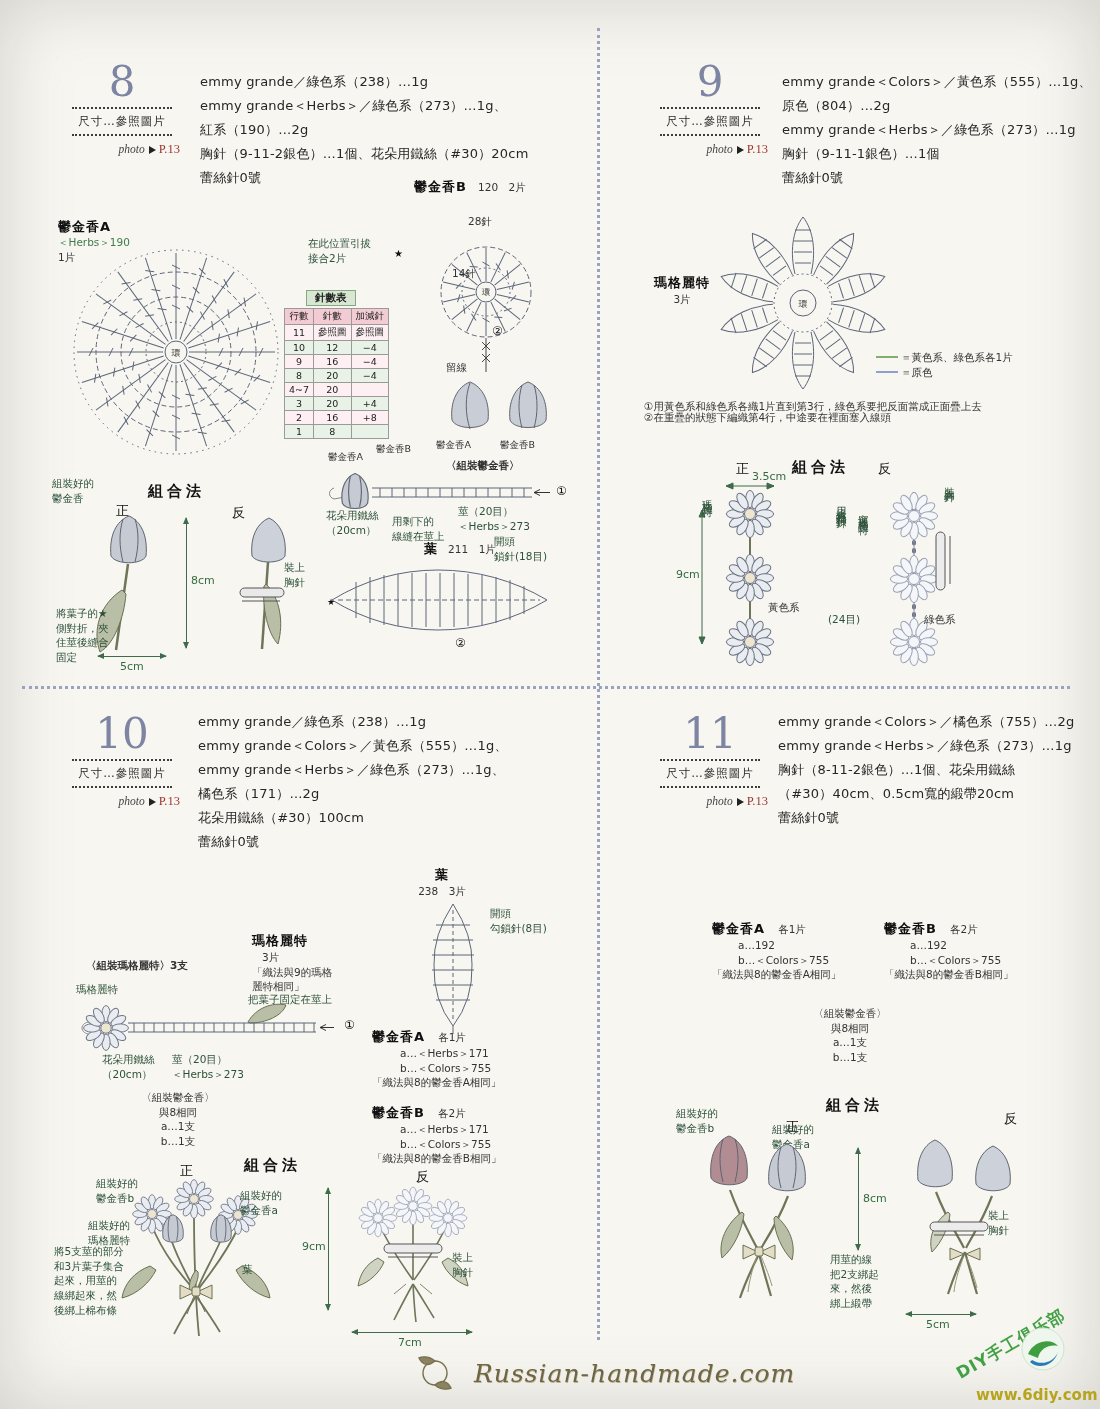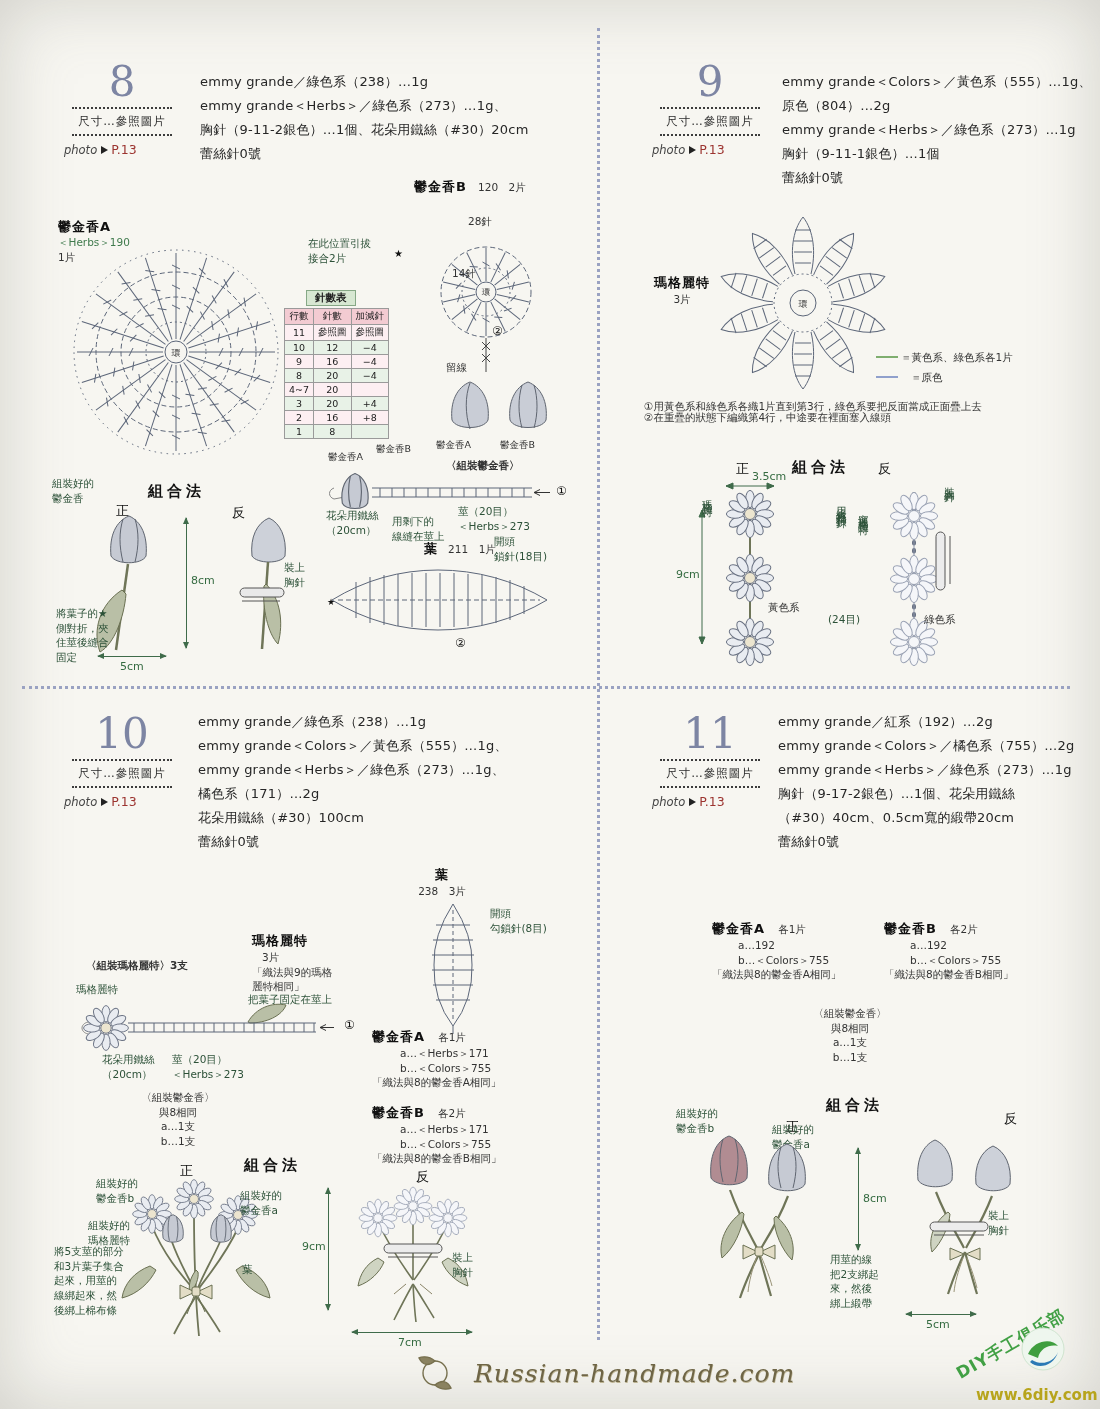--- a/index.html
+++ b/index.html
@@ -11,21 +11,21 @@
     font-family:"DejaVu Sans","Liberation Sans",sans-serif;
     color:#222; overflow:hidden;
   }
   .abs { position:absolute; }
   .div-v { left:597px; top:28px; height:1312px; border-left:3px dotted #9aa2c2; width:0; }
   .div-h { top:686px; left:22px; width:1048px; border-top:3px dotted #9aa2c2; height:0; }
 
   .secnum { font-family:"DejaVu Serif","Liberation Serif",serif; font-size:42px; color:#7d85a3; text-align:center; line-height:1.05; }
   .rule { border-top:2px dotted #3c3c3c; height:0; margin:3px 8px; }
   .sizelbl { font-size:11.5px; letter-spacing:1px; text-align:center; color:#2b2b2b; padding:2px 0; }
-  .photoline { text-align:left; font-size:12px; padding-top:3px; }
+  .photoline { text-align:right; font-size:12px; padding-top:3px;font-family:Liberation Serif, serif; }
   .pw { font-style:italic; color:#444; font-size:11.5px; }
   .pref { color:#9c3430; font-size:12.5px; }
   .tri { display:inline-block; width:0; height:0; border-left:7px solid #222; border-top:4px solid transparent; border-bottom:4px solid transparent; margin:0 3px 1px 4px; vertical-align:middle; }
 
   .mats { font-size:13px; color:#262626; line-height:1.85; letter-spacing:.2px; }
   .ttl { font-size:13px; font-weight:bold; color:#101010; letter-spacing:1px; }
   .sub { font-size:10.5px; color:#3f7a4c; }
   .lbl { font-size:10.5px; color:#2c5138; line-height:1.4; white-space:pre-line; }
   .lbl.dark { color:#333; }
   .asmttl { font-size:15px; font-weight:bold; letter-spacing:4px; color:#111; }
@@ -109,20 +109,21 @@
       <div class="rule"></div>
       <div class="sizelbl">尺寸…參照圖片</div>
       <div class="rule"></div>
       <div class="photoline">
         <span class="pw">photo</span><span class="tri"></span><span class="pref">P.13</span>
       </div>
     </div>
     <div class="mats abs" style="left:200px;top:70px;width:392px">
       <div>emmy grande／綠色系（238）…1g</div>
       <div>emmy grande＜Herbs＞／綠色系（273）…1g、</div>
+      <div>紅系（190）…2g</div>
       <div>胸針（9-11-2銀色）…1個、花朵用鐵絲（#30）20cm</div>
       <div>蕾絲針0號</div>
     </div>
 
     <div class="abs" style="left:58px;top:218px;width:90px">
       <div class="ttl">鬱金香A</div>
       <div class="sub">＜Herbs＞190</div>
       <div class="lbl dark">1片</div>
     </div>
 
@@ -389,21 +390,21 @@
         <circle r="13" fill="#f6f5f0"></circle>
       </g>
       <text x="103" y="104" font-size="9" text-anchor="middle" fill="#333">環</text>
     </svg>
 
     <div class="abs" style="left:876px;top:350px">
       <div style="display:flex;align-items:center;gap:3px">
         <span style="display:inline-block;width:22px;border-top:2px solid #7fae6f"></span>
         <span class="lbl dark">＝黃色系、綠色系各1片</span>
       </div>
-      <div style="display:flex;align-items:center;gap:13px;margin-top:5px">
+      <div style="display:flex;align-items:center;gap:3px;">
         <span style="display:inline-block;width:22px;border-top:2px solid #90a0cc"></span>
         <span class="lbl dark">＝原色</span>
       </div>
     </div>
 
     <div class="abs lbl dark" style="left:644px;top:399px;width:446px">①用黃色系和綠色系各織1片直到第3行，綠色系要把反面當成正面疊上去</div>
     <div class="abs lbl dark" style="left:644px;top:410px;width:446px">②在重疊的狀態下編織第4行，中途要在裡面塞入線頭</div>
 
     <div class="abs asmttl" style="left:792px;top:458px">組合法</div>
     <div class="abs fb" style="left:736px;top:460px">正</div>
@@ -601,24 +602,23 @@
     <div class="abs" style="left:652px;top:712px;width:116px">
       <div class="secnum">11</div>
       <div class="rule"></div>
       <div class="sizelbl">尺寸…參照圖片</div>
       <div class="rule"></div>
       <div class="photoline">
         <span class="pw">photo</span><span class="tri"></span><span class="pref">P.13</span>
       </div>
     </div>
     <div class="mats abs" style="left:778px;top:710px;width:316px">
-      <div>emmy grande／紅系（192）…2g</div>
       <div>emmy grande＜Colors＞／橘色系（755）…2g</div>
       <div>emmy grande＜Herbs＞／綠色系（273）…1g</div>
-      <div>胸針（9-17-2銀色）…1個、花朵用鐵絲</div>
+      <div>胸針（8-11-2銀色）…1個、花朵用鐵絲</div>
       <div>（#30）40cm、0.5cm寬的緞帶20cm</div>
       <div>蕾絲針0號</div>
     </div>
 
     <div class="abs" style="left:712px;top:918px;width:170px">
       <div>
         <span class="ttl">鬱金香A</span>
         <span class="lbl dark inl" style="margin-left:8px">各1片</span>
       </div>
       <div class="lbl dark" style="padding-left:26px">a…192</div>

